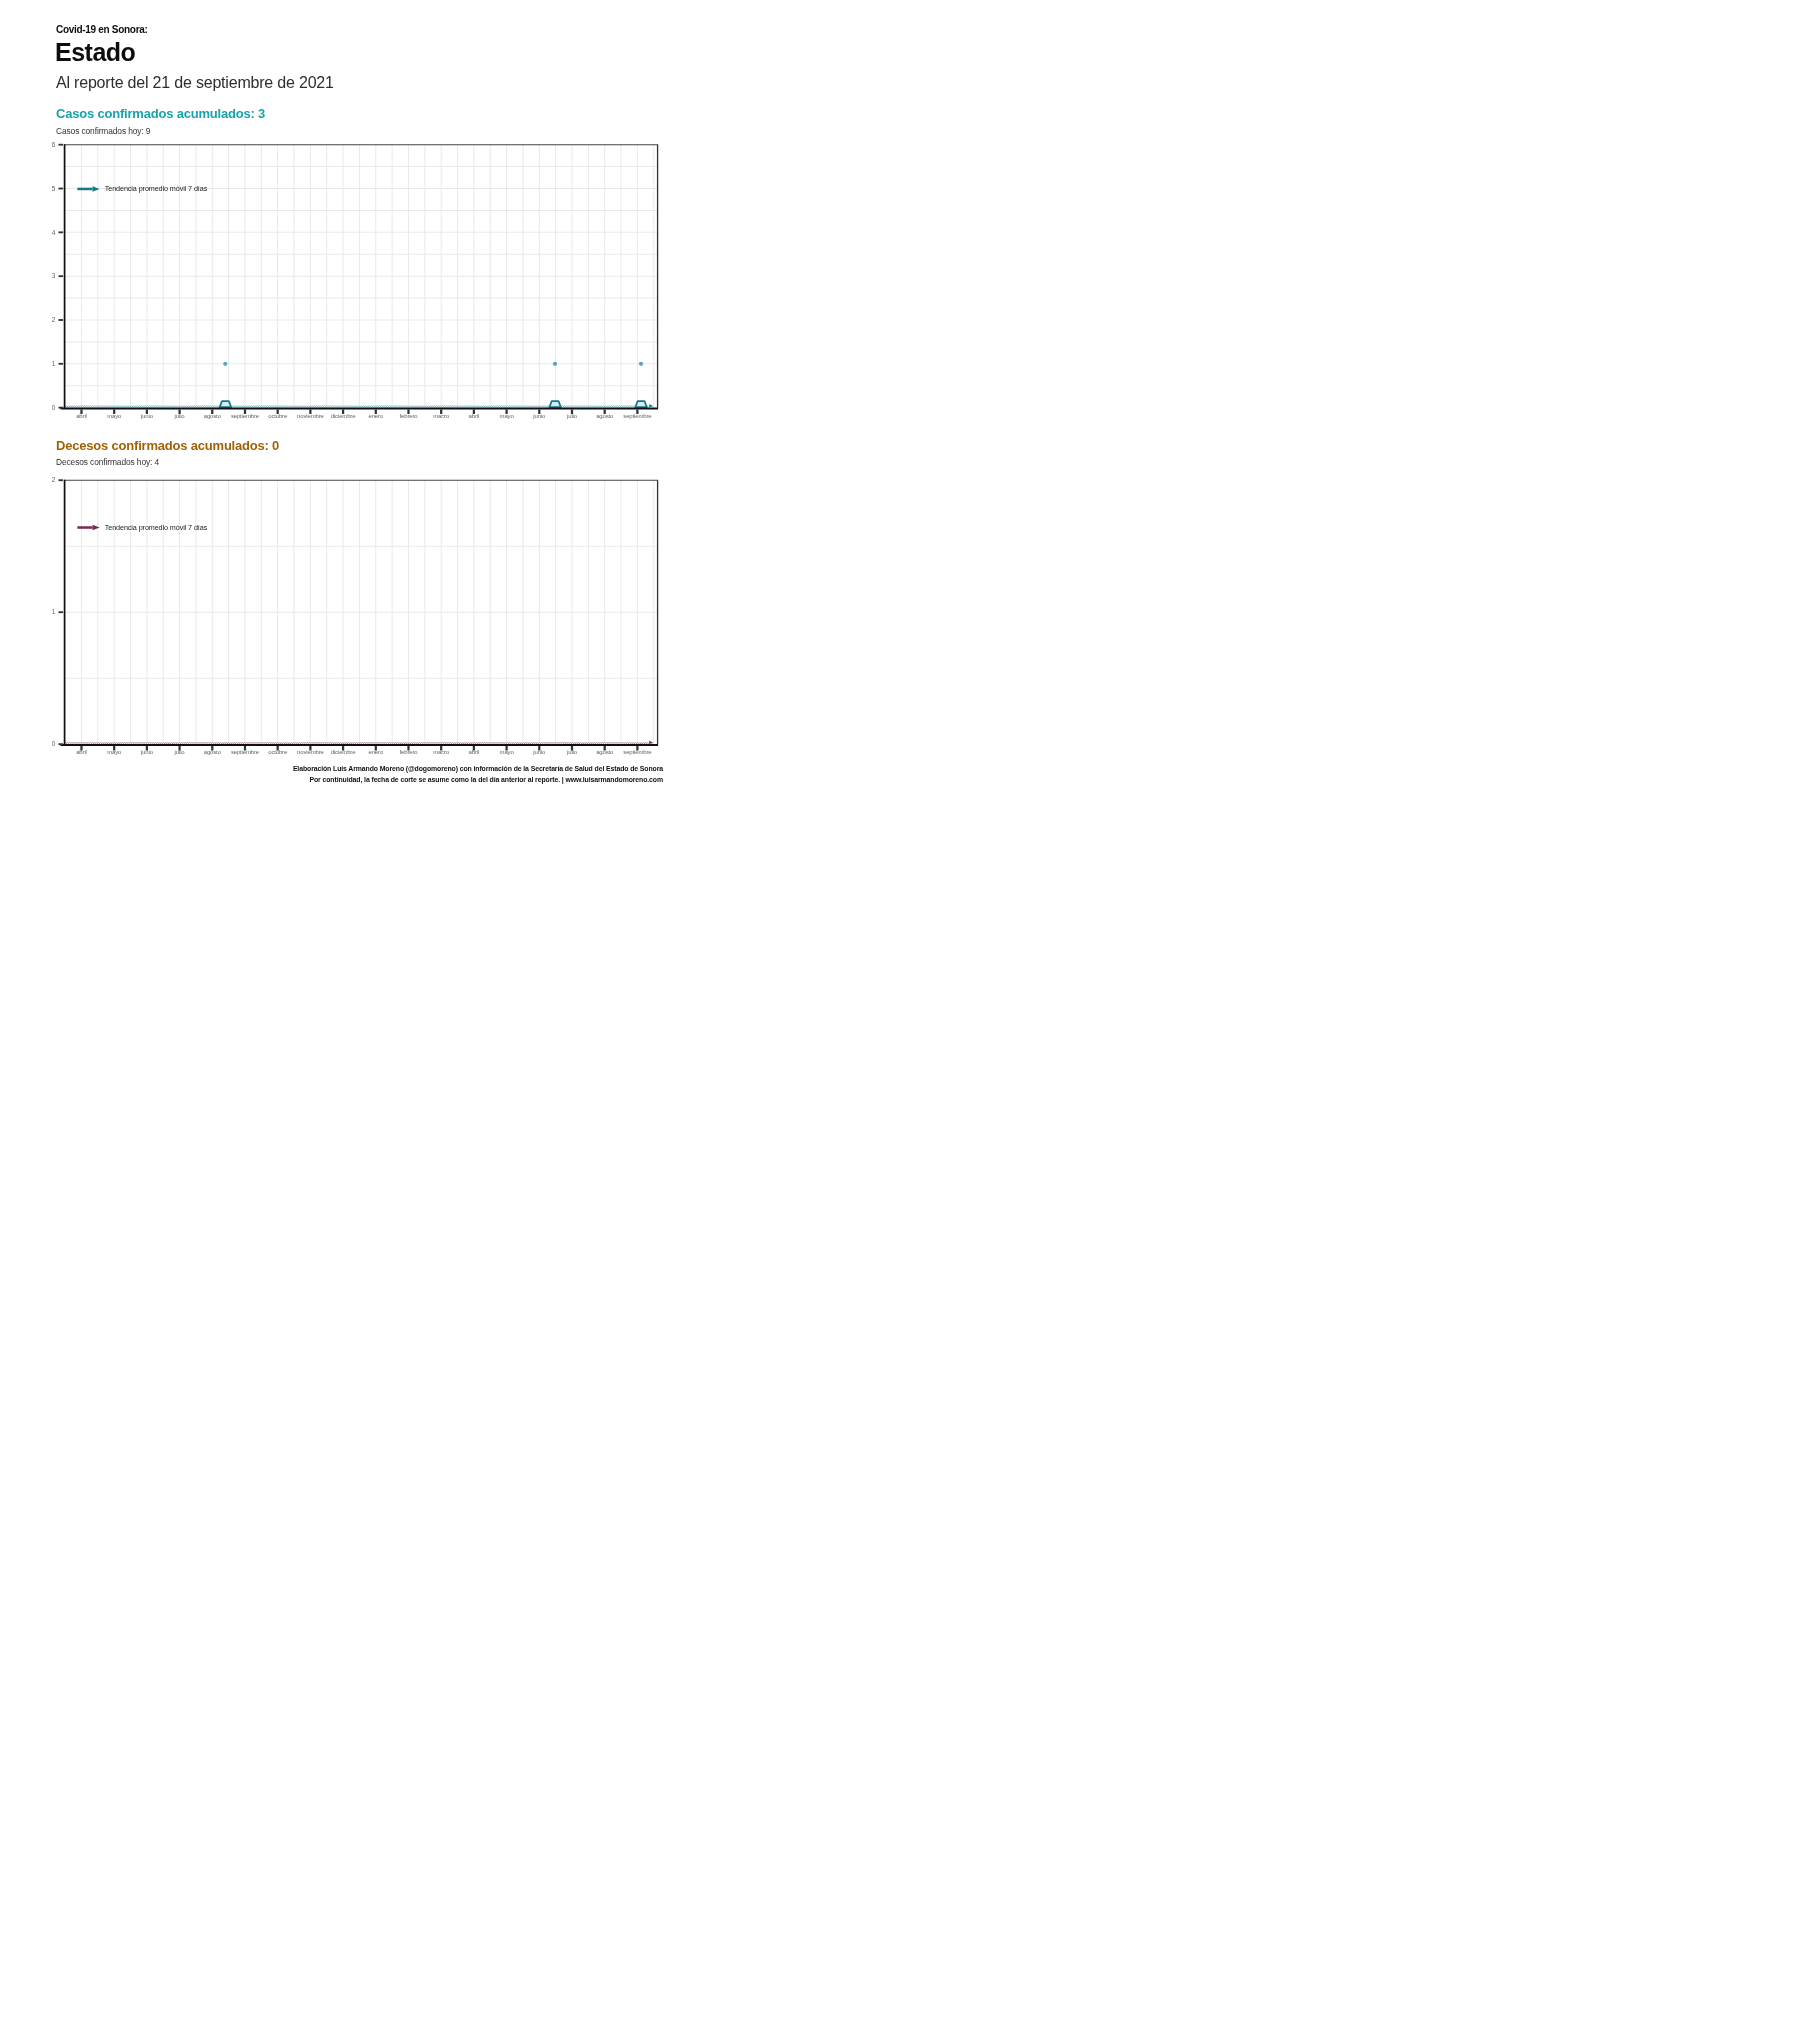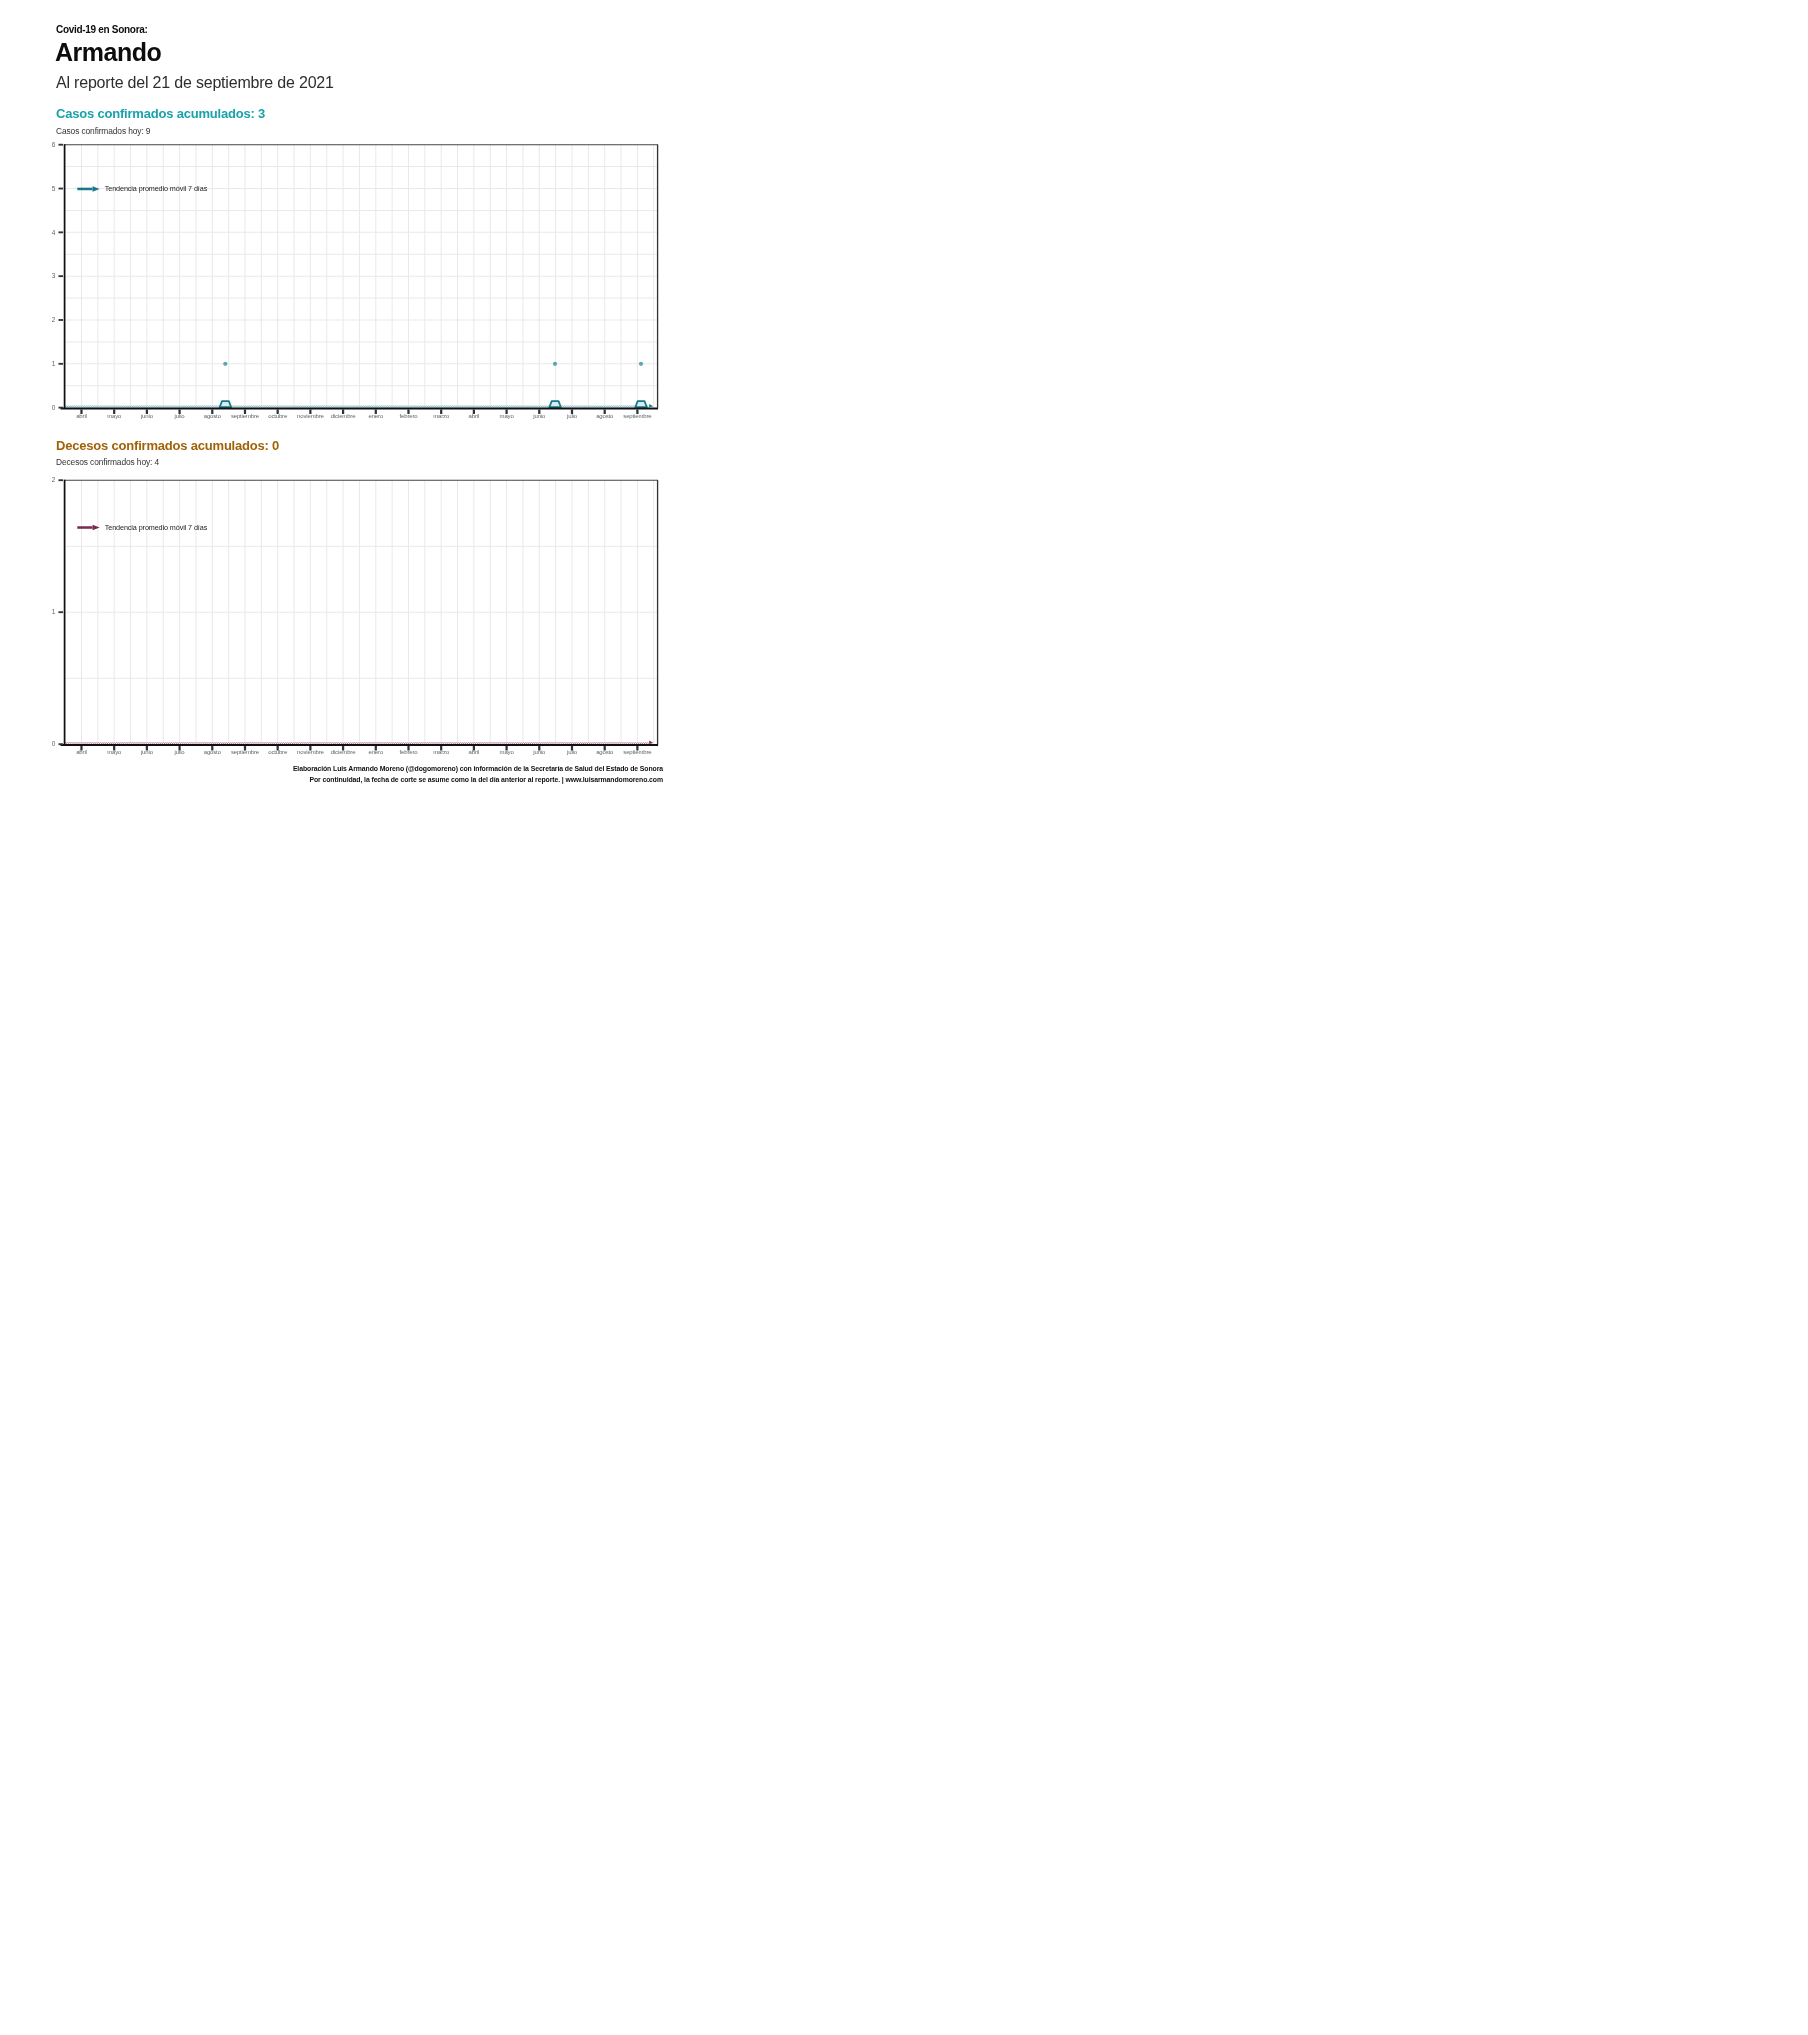--- a/index.html
+++ b/index.html
@@ -18,21 +18,21 @@
   #svg-cases{top:136px;}
   #svg-deaths{top:470px;}
   svg text{font-family:"Liberation Sans", sans-serif;}
   .footer{position:absolute;right:49px;top:764px;text-align:right;font-size:6.9px;font-weight:700;color:#101010;line-height:10.7px;letter-spacing:-0.1px;}
 </style>
 </head>
 <body>
 
 <div id="poster">
   <div class="pretitle">Covid-19 en Sonora:</div>
-  <div class="title">Armando</div>
+  <div class="title">Estado</div>
   <div class="subtitle">Al reporte del 21 de septiembre de 2021</div>
 
   <div class="h2 cases">Casos confirmados acumulados: 3</div>
   <div class="sub cases">Casos confirmados hoy: 9</div>
   <svg id="svg-cases" width="712" height="290" viewBox="0 268 1400 570">
       <defs>
         <pattern id="hatch-cases" width="4" height="4" patternUnits="userSpaceOnUse">
           <rect x="0" y="0" width="4" height="4" fill="#D9EAEE"></rect>
           <path d="M0,4 L4,0" stroke="#17798A" stroke-width="1.1" opacity="0.75"></path>
         </pattern>

